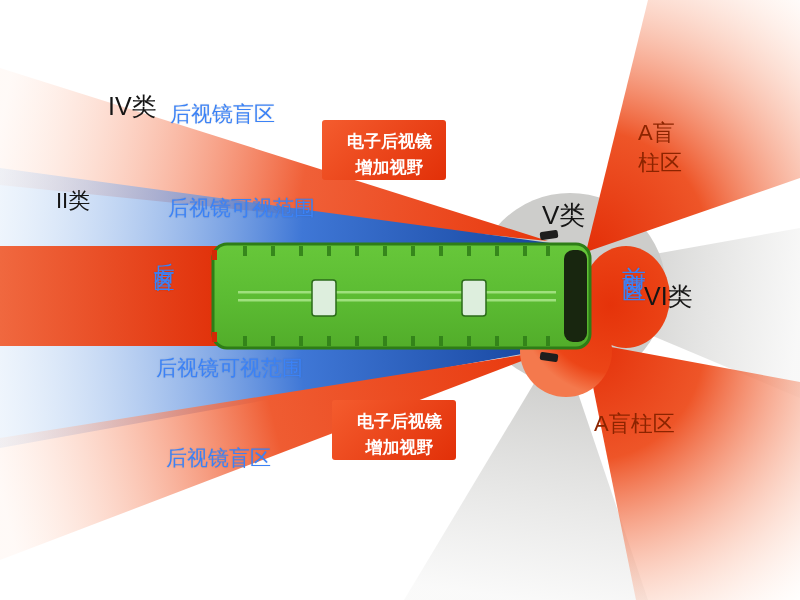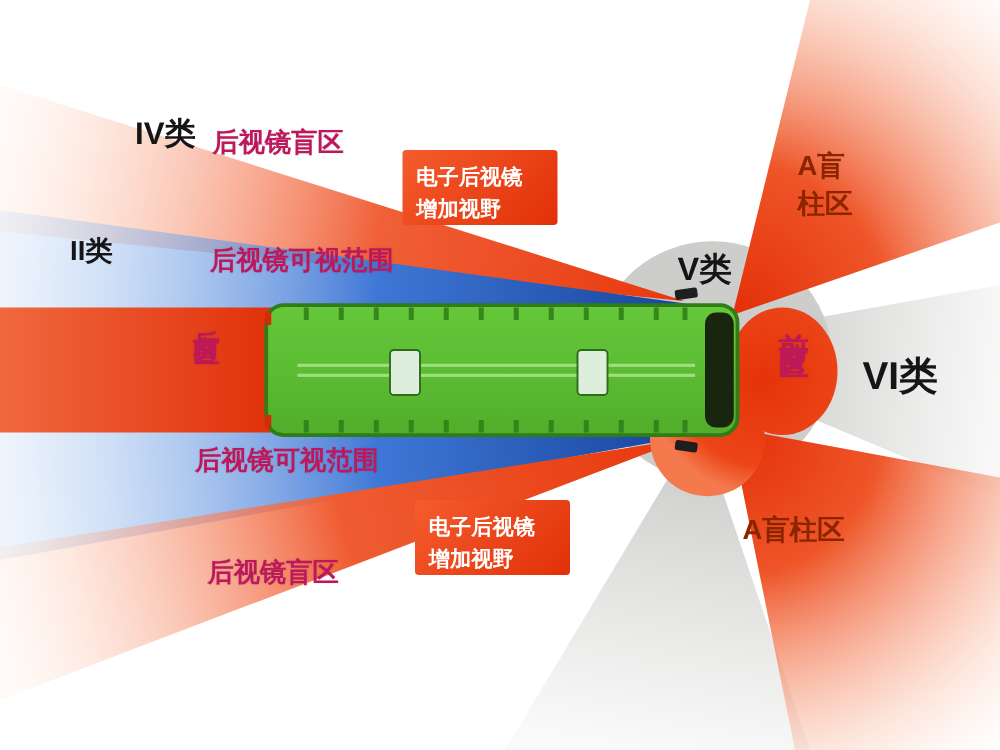--- a/index.html
+++ b/index.html
@@ -1,30 +1,30 @@
 <!DOCTYPE html>
 <html><head>
 <meta charset="utf-8">
 <style>
   html,body{margin:0;padding:0;background:#ffffff;}
   .stage{
     position:relative;width:800px;height:600px;margin:0 auto;overflow:hidden;
     background:#ffffff;font-family:"Liberation Sans","DejaVu Sans",sans-serif;
   }
   .stage svg{position:absolute;left:0;top:0;}
-  .label{position:absolute;white-space:nowrap;font-weight:bold;}
+  .label{position:absolute;white-space:nowrap;font-weight:normal;}
   .lbl-black{color:#151515;}
-  .lbl-white{color:#be185d;text-shadow:0 0 2px rgba(0,0,0,0.12);}
+  .lbl-white{color:#3b82f6;text-shadow:0 0 2px rgba(0,0,0,0.12);}
   .lbl-darkred{color:#8c2400;}
   .vertical{writing-mode:vertical-rl;text-orientation:upright;white-space:normal;}
   .callout-box{
     position:absolute;width:124px;height:60px;border-radius:3px;
     background:linear-gradient(135deg,#f45c2e 0%,#e23008 100%);
     color:#ffffff;font-weight:bold;font-size:17px;line-height:1.55;
-    padding:9px 0 0 11px;box-sizing:border-box;
+    padding:9px 0 0 11px;box-sizing:border-box;text-align:center;
   }
   .callout-box span{display:block;}
   .wrap2{white-space:normal;word-break:break-all;width:54px;line-height:1.35;}
 </style>
 </head>
 <body>
 
 <div class="stage">
 
   <svg width="800" height="600" viewBox="0 0 800 600">
@@ -136,21 +136,21 @@
       <rect x="462" y="280" width="24" height="36" rx="3" fill="#ddeedd" stroke="#2b6b1a" stroke-width="1.5"></rect>
       <rect x="564" y="250" width="23" height="92" rx="9" fill="#18260f"></rect>
       <rect x="212" y="250" width="5" height="10" fill="#d42a05"></rect>
       <rect x="212" y="332" width="5" height="10" fill="#d42a05"></rect>
     </g>
   </svg>
 
   <div class="label lbl-black" style="left:108px;top:90px;font-size:25px;">IV类</div>
   <div class="label lbl-black" style="left:56px;top:186px;font-size:22px;">II类</div>
   <div class="label lbl-black" style="left:542px;top:198px;font-size:26px;">V类</div>
-  <div class="label lbl-black" style="left:690px;top:280px;font-size:31px;">VI类</div>
+  <div class="label lbl-black" style="left:644px;top:280px;font-size:25px;">VI类</div>
 
   <div class="label lbl-white" style="left:170px;top:100px;font-size:21px;">后视镜盲区</div>
   <div class="label lbl-white" style="left:168px;top:194px;font-size:21px;">后视镜可视范围</div>
   <div class="label lbl-white vertical" style="left:150px;top:246px;font-size:21px;height:96px;letter-spacing:5px;">后盲区</div>
   <div class="label lbl-white vertical" style="left:618px;top:247px;font-size:24px;height:104px;letter-spacing:7px;">前盲区</div>
   <div class="label lbl-white" style="left:156px;top:354px;font-size:21px;">后视镜可视范围</div>
   <div class="label lbl-white" style="left:166px;top:444px;font-size:21px;">后视镜盲区</div>
 
   <div class="label lbl-darkred wrap2" style="left:638px;top:118px;font-size:22px;">A盲柱区</div>
   <div class="label lbl-darkred" style="left:594px;top:409px;font-size:22px;">A盲柱区</div>

